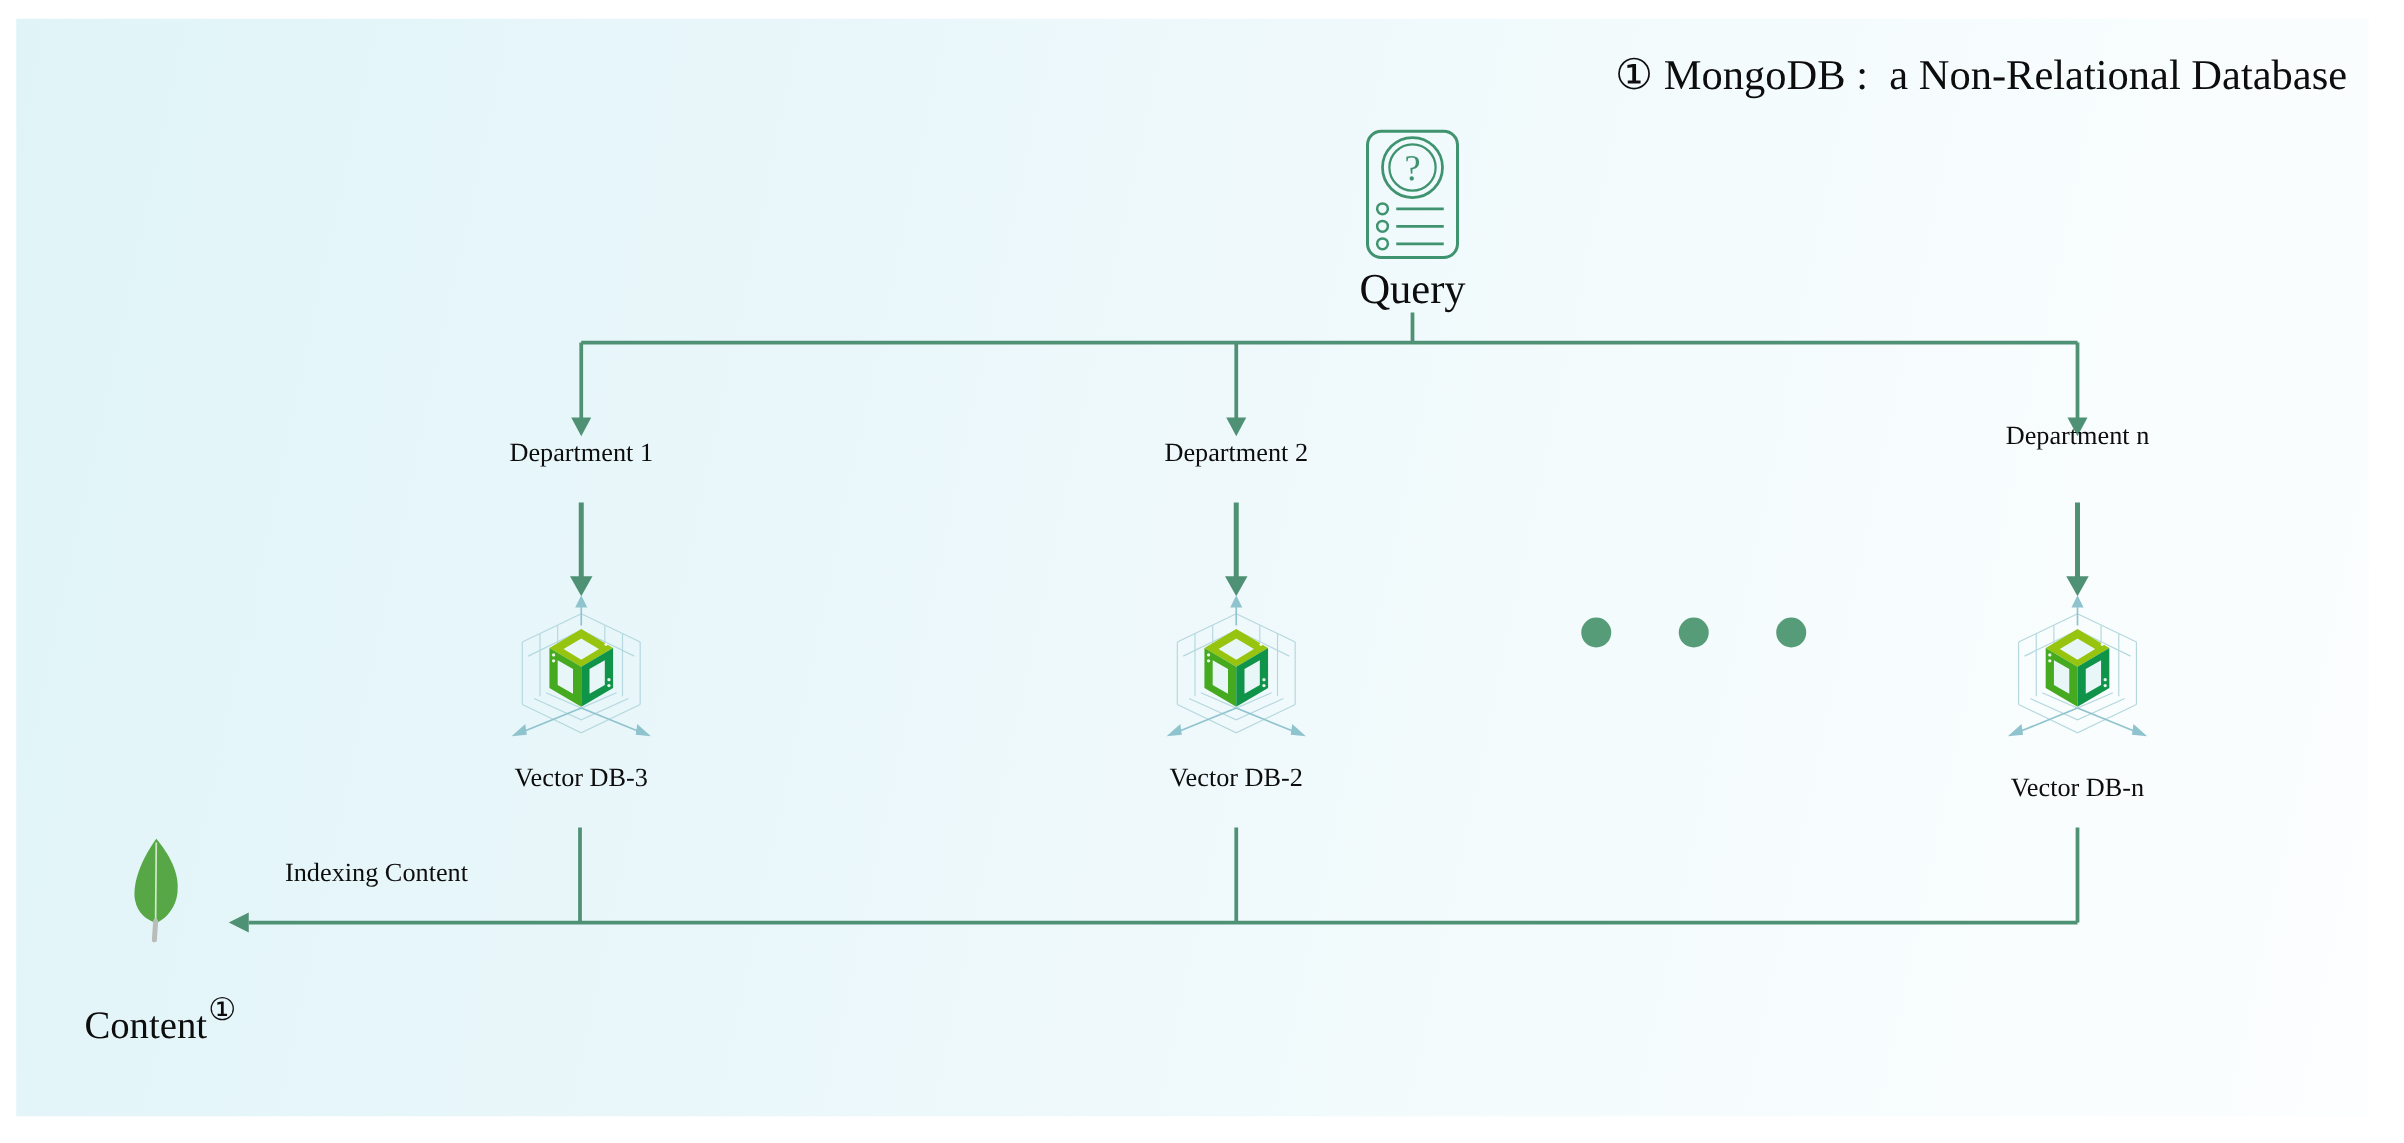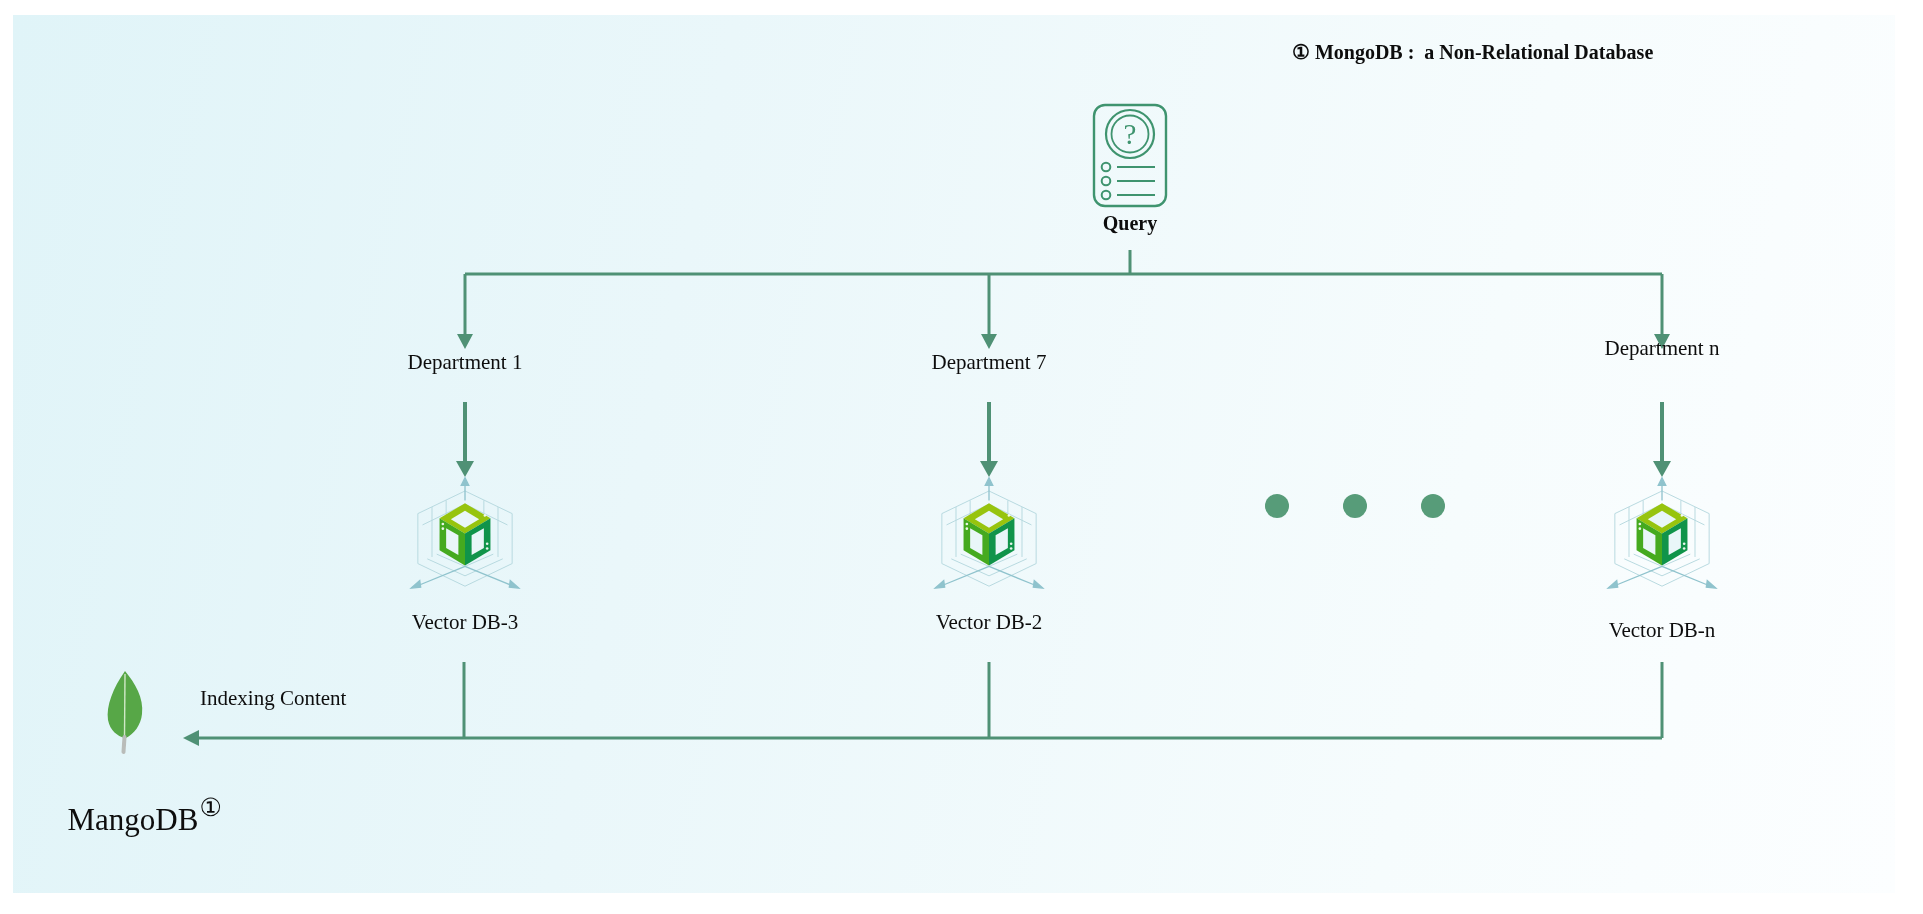--- a/index.html
+++ b/index.html
@@ -8,21 +8,21 @@
     background:#ffffff;
     font-family:"Liberation Serif","DejaVu Serif",serif;
     color:#0d0d0d;
   }
   .panel{
     position:absolute;left:13px;top:15px;width:1882px;height:878px;
     background:linear-gradient(102deg,#e0f4f8 0%,#eaf7fa 35%,#f6fcfd 75%,#fcfeff 100%);
   }
   .overlay{position:absolute;left:0;top:0;pointer-events:none;}
   .lbl{position:absolute;white-space:pre;line-height:1.15;}
-  .t30{font-size:20px;font-weight:bold;}
+  .t30{font-size:34px;}
   .t29{font-size:21px;}
   .center{text-align:center;}
   .sup{
     position:absolute;font-size:25px;line-height:1;
   }
   .iconwrap{position:absolute;}
 </style>
 </head>
 <body>
 
@@ -77,21 +77,21 @@
   </g>
   <polygon points="199,730 199,746 183,738" fill="#4f9175"></polygon>
   <g fill="#579c79">
     <circle cx="1277" cy="506" r="12"></circle>
     <circle cx="1355" cy="506" r="12"></circle>
     <circle cx="1433" cy="506" r="12"></circle>
   </g>
 </svg>
 
 <div class="lbl t29 center" style="left:335px;top:350px;width:260px;">Department 1</div>
-<div class="lbl t29 center" style="left:859px;top:350px;width:260px;">Department 7</div>
+<div class="lbl t29 center" style="left:859px;top:350px;width:260px;">Department 2</div>
 <div class="lbl t29 center" style="left:1532px;top:336px;width:260px;">Department n</div>
 
 <div class="iconwrap" style="left:400px;top:474px;">
   <svg width="130" height="132" viewBox="0 0 130 140">
     <g stroke="#b5d8de" stroke-width="1" fill="none">
       <path d="M65 18 L15 42 M65 18 L115 42"></path>
       <path d="M65 32 L20 54 M65 32 L110 54"></path>
       <path d="M15 42 V95 M30 35 V88 M45 28 V62 M85 28 V62 M100 35 V88 M115 42 V95"></path>
       <path d="M15 95 L65 119 L115 95"></path>
       <path d="M25 90 L65 108 L105 90"></path>
@@ -184,25 +184,25 @@
         <circle cx="88.5" cy="79" r="1.4"></circle>
       <circle cx="86" cy="44" r="1.3"></circle>
     </g>
   </svg>
 </div>
 
 <div class="lbl t29 center" style="left:335px;top:610px;width:260px;">Vector DB-3</div>
 <div class="lbl t29 center" style="left:859px;top:610px;width:260px;text-align:center;">Vector DB-2</div>
 <div class="lbl t29 center" style="left:1532px;top:618px;width:260px;">Vector DB-n</div>
 
-<div class="lbl t29" style="left:200px;top:686px;">Indexing Content</div>
+<div class="lbl t29" style="left:228px;top:686px;">Indexing Content</div>
 
 <div class="iconwrap" style="left:103px;top:670px;">
   <svg width="44" height="84" viewBox="0 0 44 84">
     <path d="M22 1 C10 18 3 36 5 50 C7 61 15 66 21 68 L23 68 C31 64 38 55 39 44 C41 28 32 13 22 1 Z" fill="#57a747"></path>
     <path d="M22 4 L21.5 67" stroke="#cfe8c6" stroke-width="1.4" fill="none"></path>
     <path d="M21.5 67 L20.5 82" stroke="#b9bcb9" stroke-width="4" stroke-linecap="round" fill="none"></path>
   </svg>
 </div>
 
 <div class="lbl" style="left:52px;top:766px;font-size:31px;">
-  <span>MangoDB</span><span class="sup" style="margin-left:1px;top:-14px;position:relative;">①</span>
+  <span>Content</span><span class="sup" style="margin-left:1px;top:-14px;position:relative;">①</span>
 </div>
 
 </body></html>

